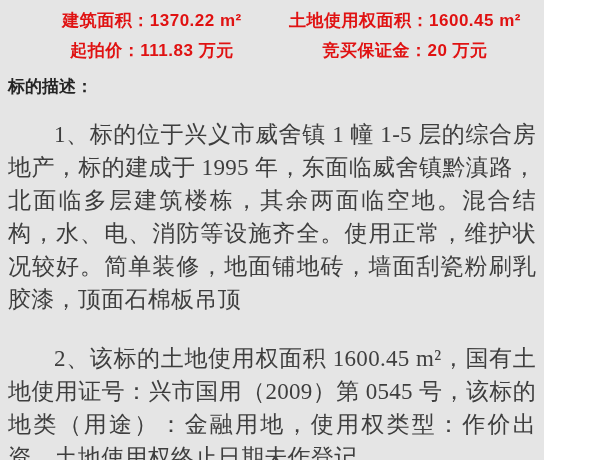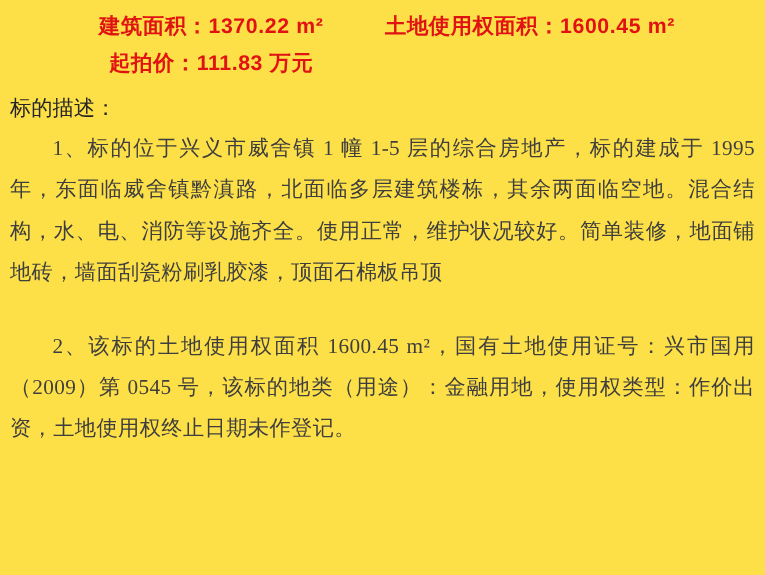--- a/index.html
+++ b/index.html
@@ -2,25 +2,25 @@
 <html><head>
 <meta charset="utf-8">
 <style>
   html, body {
     margin: 0;
     padding: 0;
     background: #ffffff;
   }
   .page {
     position: relative;
-    width: 612px;
+    width: 544px;
     height: 460px;
     box-sizing: border-box;
     padding: 6px 8px 0 8px;
-    background: #fde047;
+    background: #e5e5e5;
     overflow: hidden;
     font-family: "Liberation Serif", "DejaVu Serif", serif;
   }
   
   .facts {
     font-family: "Liberation Sans", "DejaVu Sans", sans-serif;
     font-weight: bold;
     font-size: 17px;
     color: #e01212;
   }
@@ -30,36 +30,36 @@
   }
   .facts-cell-left {
     flex: 0 0 50%;
     box-sizing: border-box;
     text-align: center;
     padding-left: 24px;
     letter-spacing: 0.5px;
   }
   .facts-cell-right {
     flex: 1 1 auto;
-    text-align: left;
+    text-align: center;
     padding-left: 2px;
     letter-spacing: 0.5px;
   }
   
   .section-title {
-    margin: 6px 0 0 0;
+    margin: 6px 0 16px 0;
     font-size: 17px;
     line-height: 30px;
-    font-weight: normal;
+    font-weight: bold;
     color: #252525;
   }
   
   .para {
     margin: 0;
-    font-size: 17px;
+    font-size: 23px;
     line-height: 33px;
     color: #3e3e3e;
     text-align: justify;
     text-indent: 2em;
     letter-spacing: 0.3px;
   }
   .para-spaced {
     margin-top: 26px;
   }
 </style>
@@ -68,20 +68,21 @@
 
 <div class="page">
 
   <div class="facts">
     <div class="facts-row">
       <div class="facts-cell-left">建筑面积：1370.22 m²</div>
       <div class="facts-cell-right">土地使用权面积：1600.45 m²</div>
     </div>
     <div class="facts-row">
       <div class="facts-cell-left">起拍价：111.83 万元</div>
+      <div class="facts-cell-right">竞买保证金：20 万元</div>
     </div>
   </div>
 
   <h2 class="section-title">标的描述：</h2>
 
   <p class="para">1、标的位于兴义市威舍镇 1 幢 1-5 层的综合房地产，标的建成于 1995 年，东面临威舍镇黔滇路，北面临多层建筑楼栋，其余两面临空地。混合结构，水、电、消防等设施齐全。使用正常，维护状况较好。简单装修，地面铺地砖，墙面刮瓷粉刷乳胶漆，顶面石棉板吊顶</p>
 
 
   <p class="para para-spaced">2、该标的土地使用权面积 1600.45 m²，国有土地使用证号：兴市国用（2009）第 0545 号，该标的地类（用途）：金融用地，使用权类型：作价出资，土地使用权终止日期未作登记。</p>
 

